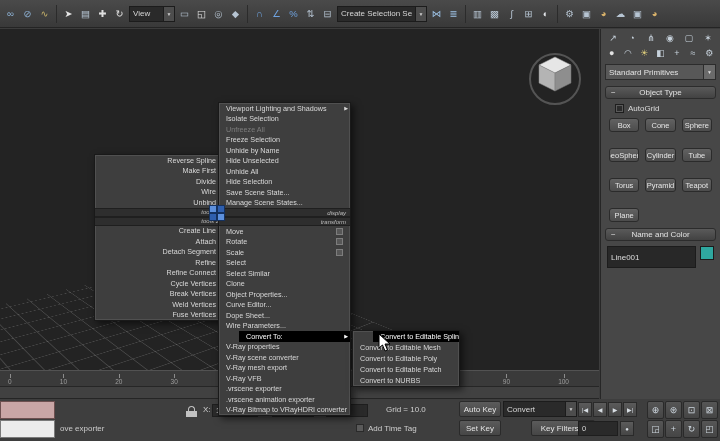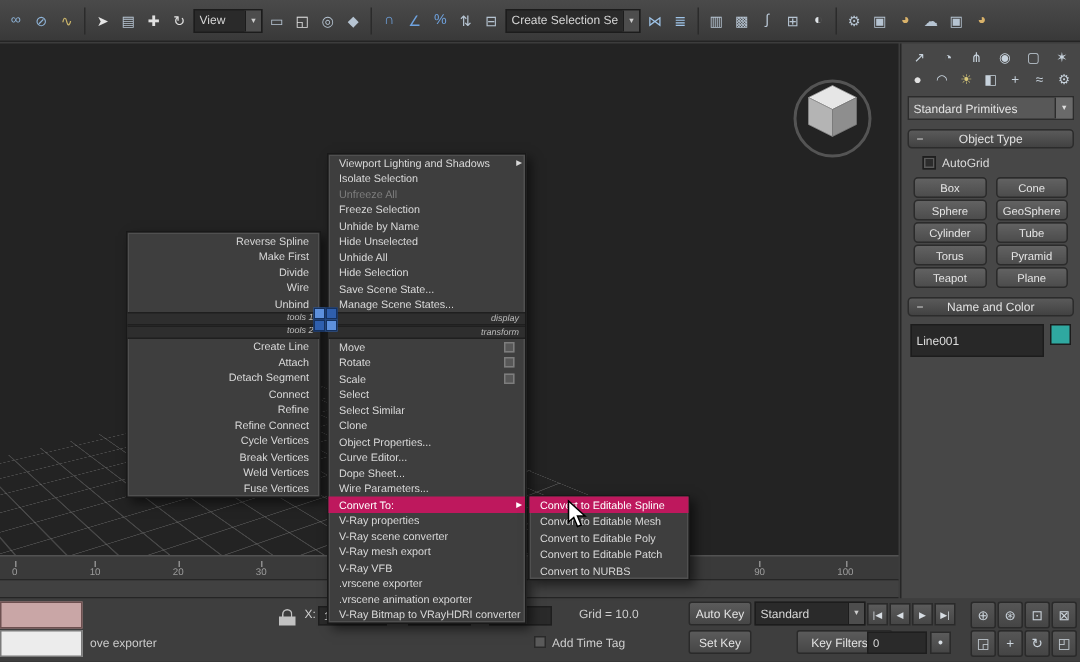--- a/index.html
+++ b/index.html
@@ -28,21 +28,21 @@
   .cmd{position:absolute;left:600px;top:29px;width:120px;height:370px;background:#474747;border-left:1px solid #262626;}
   .cmd-row{display:flex;align-items:center;gap:1px;padding:2px 3px 0;}
   .cpi{flex:1;height:13px;display:flex;align-items:center;justify-content:center;font-size:9px;color:#c7d2dc;}
   .cmd-dd{margin:5px 4px 0;height:16px;background:#585858;border:1px solid #2c2c2c;color:#e3e3e3;font-size:8px;display:flex;align-items:center;padding:0 0 0 3px;}
   .cmd-dd .ddlab{flex:1;overflow:hidden;white-space:nowrap;}
   .cmd-dd .arrow{width:12px;height:14px;background:#6a6a6a;border-left:1px solid #2c2c2c;display:flex;align-items:center;justify-content:center;font-size:5px;color:#ddd;}
   .rollout{margin:6px 4px 0;height:13px;background:linear-gradient(#5a5a5a,#424242);border:1px solid #2c2c2c;border-radius:3px;color:#e2e2e2;font-size:8px;display:flex;align-items:center;justify-content:center;position:relative;}
   .rollout .minus{position:absolute;left:5px;font-size:8px;color:#ddd;}
   .autogrid{display:flex;align-items:center;gap:4px;margin:5px 0 0 14px;color:#dcdcdc;font-size:8px;}
   .checkbox{width:9px;height:9px;background:#2c2c2c;border:1px solid #1e1e1e;box-shadow:inset 0 0 0 1px #5a5a5a;}
-  .btn-grid{display:grid;grid-template-columns:1fr 1fr;gap:1px 6px;margin:5px 8px 0;text-align:center;}
+  .btn-grid{display:grid;grid-template-columns:1fr 1fr 1fr;gap:16px 6px;margin:5px 8px 0;text-align:center;}
   .pbtn{height:14px;background:linear-gradient(#626262,#4c4c4c);border:1px solid #2b2b2b;border-radius:3px;color:#e6e6e6;font-size:7.5px;display:flex;align-items:center;justify-content:center;overflow:hidden;white-space:nowrap;}
   .name-row{display:flex;gap:4px;margin:5px 6px 0;}
   .name-field{flex:1;height:14px;background:#282828;border:1px solid #1c1c1c;color:#dedede;font-size:8px;display:flex;align-items:center;padding:10px 3px;}
   .swatch{width:14px;height:14px;border:1px solid #1c1c1c;}
 
   
   .trackbar{position:absolute;left:0;top:370px;width:599px;height:17px;background:#3a3a3a;border-top:1px solid #525252;border-bottom:1px solid #262626;display:flex;align-items:flex-end;justify-content:space-between;padding:0 30px 1px 8px;}
   .tick{color:#9d9d9d;font-size:6.5px;position:relative;padding-top:4px;}
   .tick::before{content:"";position:absolute;top:0;left:50%;width:1px;height:4px;background:#8d8d8d;}
   .trackstrip{position:absolute;left:0;top:387px;width:599px;height:12px;background:#414141;border-bottom:1px solid #252525;}
@@ -66,21 +66,21 @@
   .navbtn{background:linear-gradient(#565656,#454545);border:1px solid #2a2a2a;border-radius:2px;color:#cdd6de;font-size:9px;display:flex;align-items:center;justify-content:center;}
   .pbrow{position:absolute;left:578px;top:3px;display:flex;gap:1px;}
   .pbtn2{width:14px;height:15px;background:linear-gradient(#5b5b5b,#464646);border:1px solid #2a2a2a;color:#d8dee4;font-size:6px;display:flex;align-items:center;justify-content:center;}
 
   
   .menucol{position:absolute;background:#3e3e3e;border:1px solid #191919;box-shadow:inset 0 0 0 1px #505050,3px 3px 7px rgba(0,0,0,.55);z-index:30;}
   .mi{height:10.5px;display:flex;align-items:center;font-size:7.2px;color:#d9d9d9;padding:0 7px;position:relative;overflow:hidden;white-space:nowrap;}
   .mi .lab{flex:1;overflow:hidden;white-space:nowrap;}
   .mi.right{justify-content:flex-end;}
   .mi.disabled{color:#7e7e7e;}
-  .mi.hl{background:#be185d;color:#ffffff;}
+  .mi.hl{background:#000000;color:#ffffff;margin-left:20px;}
   .mi .sub{position:absolute;right:2px;font-size:5px;color:inherit;}
   .mi .setbox{width:7px;height:7px;background:#575757;border:1px solid #7d7d7d;margin-left:3px;flex:none;}
   .qtitle{height:9px;background:#2e2e2e;border-top:1px solid #1f1f1f;border-bottom:1px solid #1f1f1f;color:#bcbcbc;font-size:6px;font-style:italic;display:flex;align-items:center;justify-content:flex-end;padding:0 4px;overflow:hidden;}
   .qcenter{position:absolute;left:209px;top:205px;width:16px;height:16px;z-index:36;display:grid;grid-template-columns:1fr 1fr;grid-template-rows:1fr 1fr;}
   .qcenter div{border:1px solid #15315e;}
   .submenu{position:absolute;left:352px;top:330px;width:108px;background:#3e3e3e;border:1px solid #191919;box-shadow:inset 0 0 0 1px #505050,3px 3px 7px rgba(0,0,0,.55);z-index:35;}
   .submenu .mi{height:11px;}
   .cursor{position:absolute;left:378px;top:333px;z-index:100;}
 </style>
 </head>
@@ -221,21 +221,21 @@
     <div class="sfield" style="left:212px;top:5px;width:46px">16.955</div>
     <span class="slabel" style="left:263px;top:6px">Y:</span>
     <div class="sfield" style="left:272px;top:5px;width:42px">0.0</div>
     <span class="slabel" style="left:318px;top:6px">Z:</span>
     <div class="sfield" style="left:326px;top:5px;width:42px">0.0</div>
     <span class="slabel" style="left:386px;top:6px">Grid = 10.0</span>
     <span class="ttag-icon"></span>
     <span class="slabel" style="left:368px;top:25px">Add Time Tag</span>
     <div class="sbtn" style="left:459px;top:2px;width:42px">Auto Key</div>
     <div class="sdd" style="left:503px;top:2px;width:74px">
-      <span class="ddlab">Standard</span>
+      <span class="ddlab">Convert</span>
       <span class="arrow">▼</span>
     </div>
     <div class="sbtn" style="left:459px;top:21px;width:42px">Set Key</div>
     <div class="sbtn" style="left:531px;top:21px;width:64px">Key Filters...</div>
     <div class="pbrow">
       <span class="pbtn2">|◀</span>
       <span class="pbtn2">◀</span>
       <span class="pbtn2">▶</span>
       <span class="pbtn2">▶|</span>
     </div>
@@ -246,32 +246,31 @@
       <span class="navbtn">⊛</span>
       <span class="navbtn">⊡</span>
       <span class="navbtn">⊠</span>
       <span class="navbtn">◲</span>
       <span class="navbtn">+</span>
       <span class="navbtn">↻</span>
       <span class="navbtn">◰</span>
     </div>
   </div>
 
-  <div class="menucol" style="left:84px;top:154px;width:130px">
+  <div class="menucol" style="left:94px;top:154px;width:130px">
     <div class="mi right">Reverse Spline</div>
     <div class="mi right">Make First</div>
     <div class="mi right">Divide</div>
     <div class="mi right">Wire</div>
     <div class="mi right">Unbind</div>
     <div class="qtitle">tools 1</div>
     <div class="qtitle">tools 2</div>
     <div class="mi right">Create Line</div>
     <div class="mi right">Attach</div>
     <div class="mi right">Detach Segment</div>
-    <div class="mi right">Connect</div>
     <div class="mi right">Refine</div>
     <div class="mi right">Refine Connect</div>
     <div class="mi right">Cycle Vertices</div>
     <div class="mi right">Break Vertices</div>
     <div class="mi right">Weld Vertices</div>
     <div class="mi right">Fuse Vertices</div>
   </div>
 
   <div class="menucol" style="left:218px;top:102px;width:133px">
     <div class="mi">

